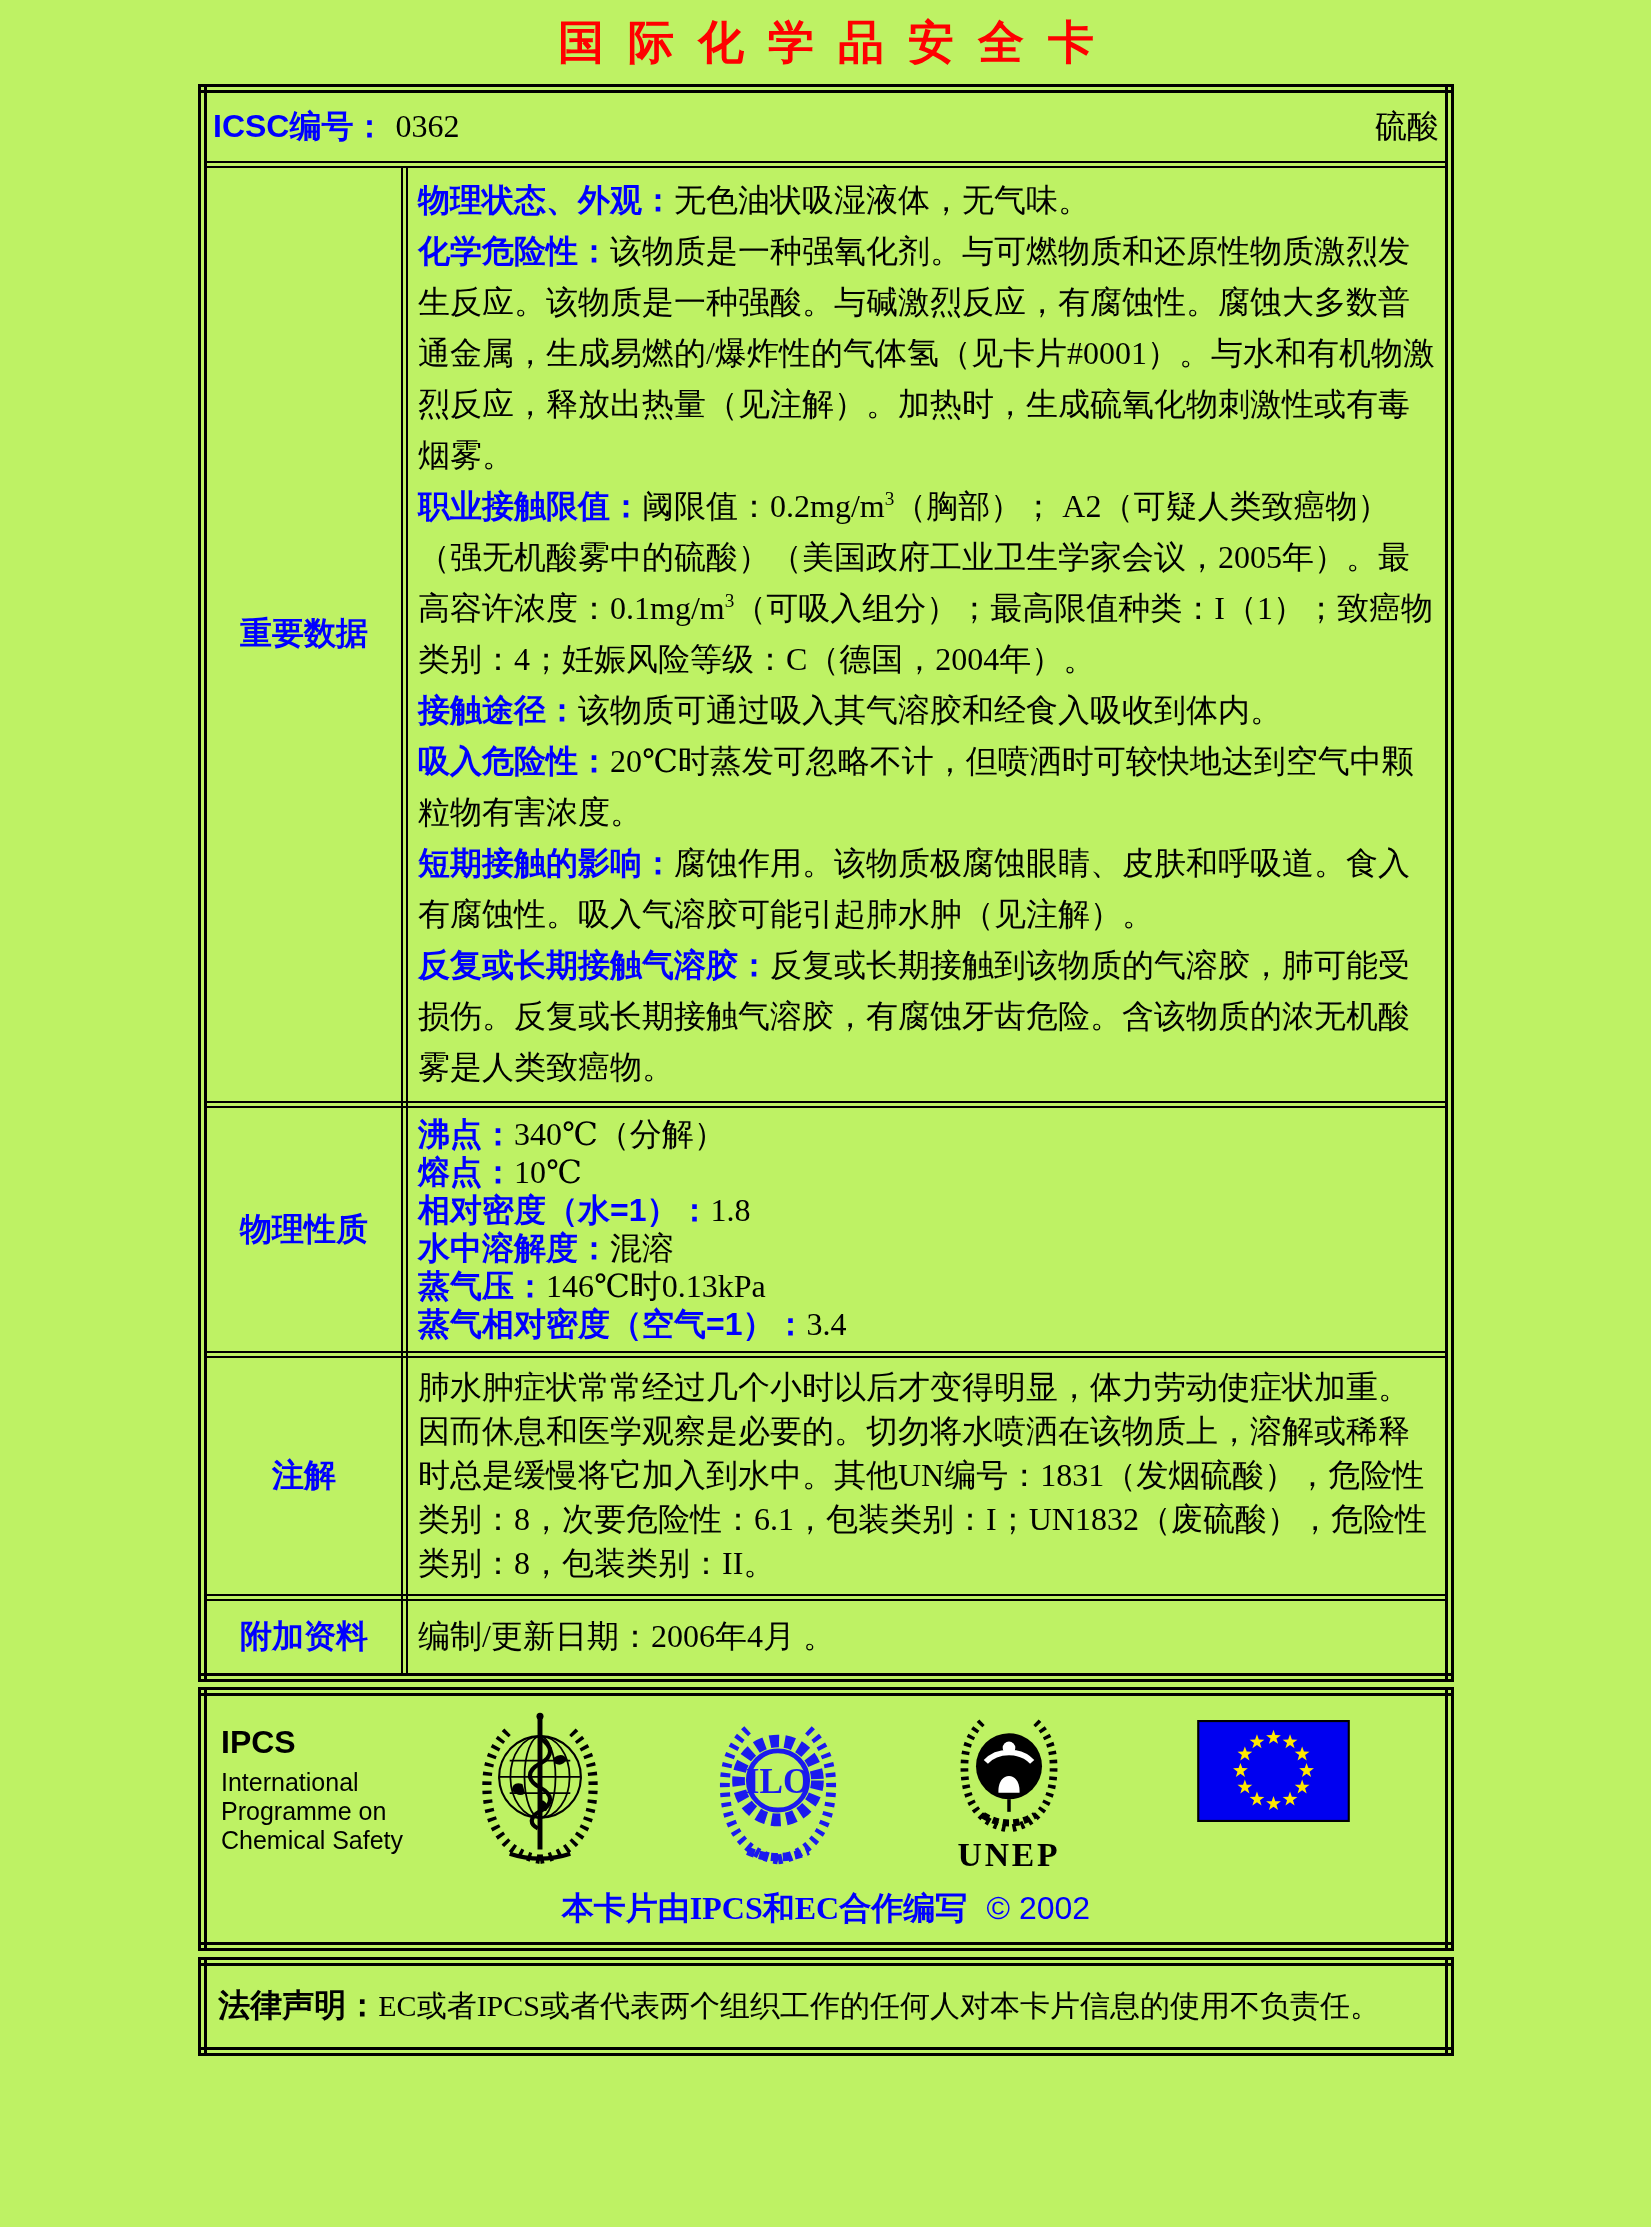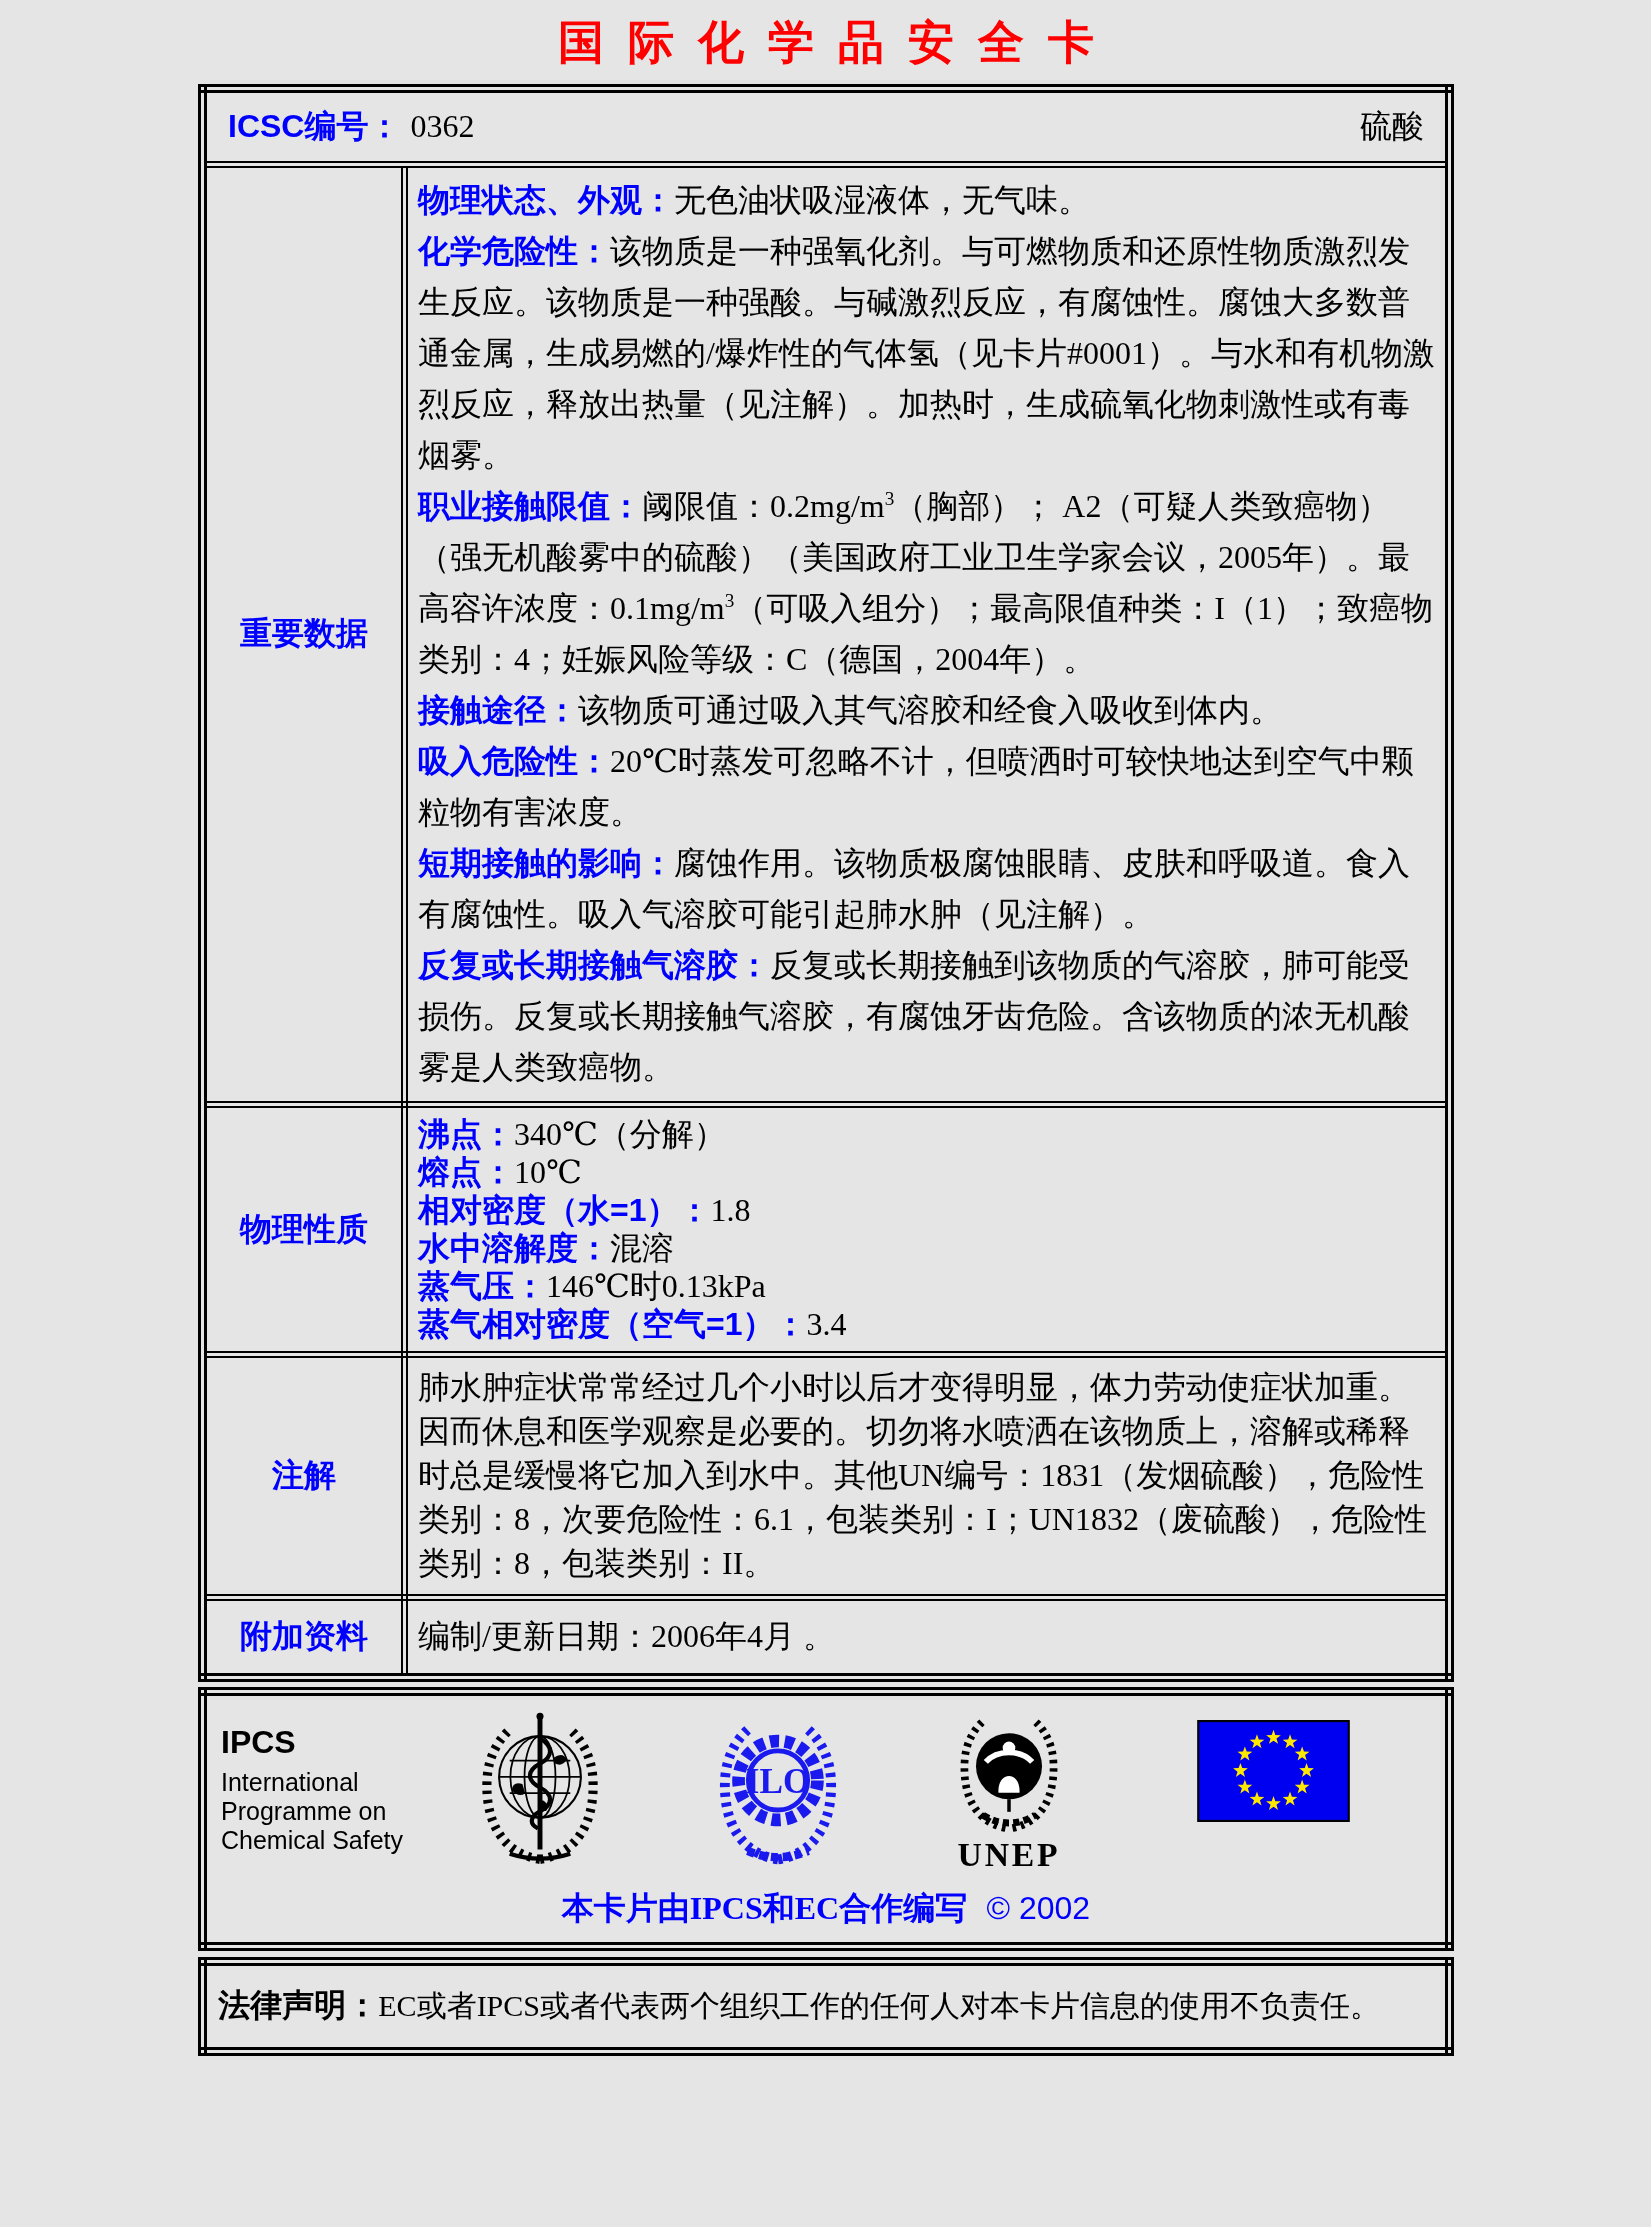--- a/index.html
+++ b/index.html
@@ -1,28 +1,28 @@
 <!DOCTYPE html>
 <html style="--blue: #0000ff; --red: #ff0000; --black: #000000; --ilo-blue: #1a1aee; --eu-blue: #0000f0; --star: #ffe800;font-size:11.3px"><head>
 <meta charset="utf-8">
 <style>
   :root{
     --blue:#0000ff; --red:#ff0000; --black:#000000;
     --ilo-blue:#1a1aee; --eu-blue:#0000f0; --star:#ffe800;
   }
   html,body{margin:0;padding:0;background:#ffffff;}
-  .page{width:1652px;height:2227px;background:#e5e5e5;position:relative;overflow:hidden;
+  .page{width:1652px;height:2227px;background:#bef264;position:relative;overflow:hidden;
         font-family:"Liberation Serif","DejaVu Serif",serif;color:var(--black);}
   .title{margin:0;padding:18.3px 0 17px 24px;text-align:center;color:var(--red);
          font-family:"Liberation Sans","DejaVu Sans",sans-serif;font-weight:bold;
          font-size:46px;letter-spacing:24px;line-height:1.05;}
   .card{width:1256px;margin:0 auto;}
   table.block{width:100%;border-collapse:collapse;border:9.1px double #000;table-layout:auto;}
   table.block td{border:7.7px double #000;}
-  .header-cell{height:68px;padding:0 21px;}
+  .header-cell{height:68px;padding:0 6px;}
   .header-inner{display:flex;align-items:center;font-size:32px;}
   .hlabel{color:var(--blue);font-family:"Liberation Sans","DejaVu Sans",sans-serif;font-weight:bold;}
   .hval{margin-left:10px;}
   .hname{margin-left:auto;}
   td.sec-label{width:166px;text-align:center;vertical-align:middle;
         color:var(--blue);font-family:"Liberation Sans","DejaVu Sans",sans-serif;
         font-weight:bold;font-size:32px;padding:14px;}
   td.sec-content{padding:7px 8.4px 8.4px 10px;font-size:32px;}
   .para{margin:0;}
   .lbl{color:var(--blue);font-family:"Liberation Sans","DejaVu Sans",sans-serif;font-weight:bold;font-size:32px;}

